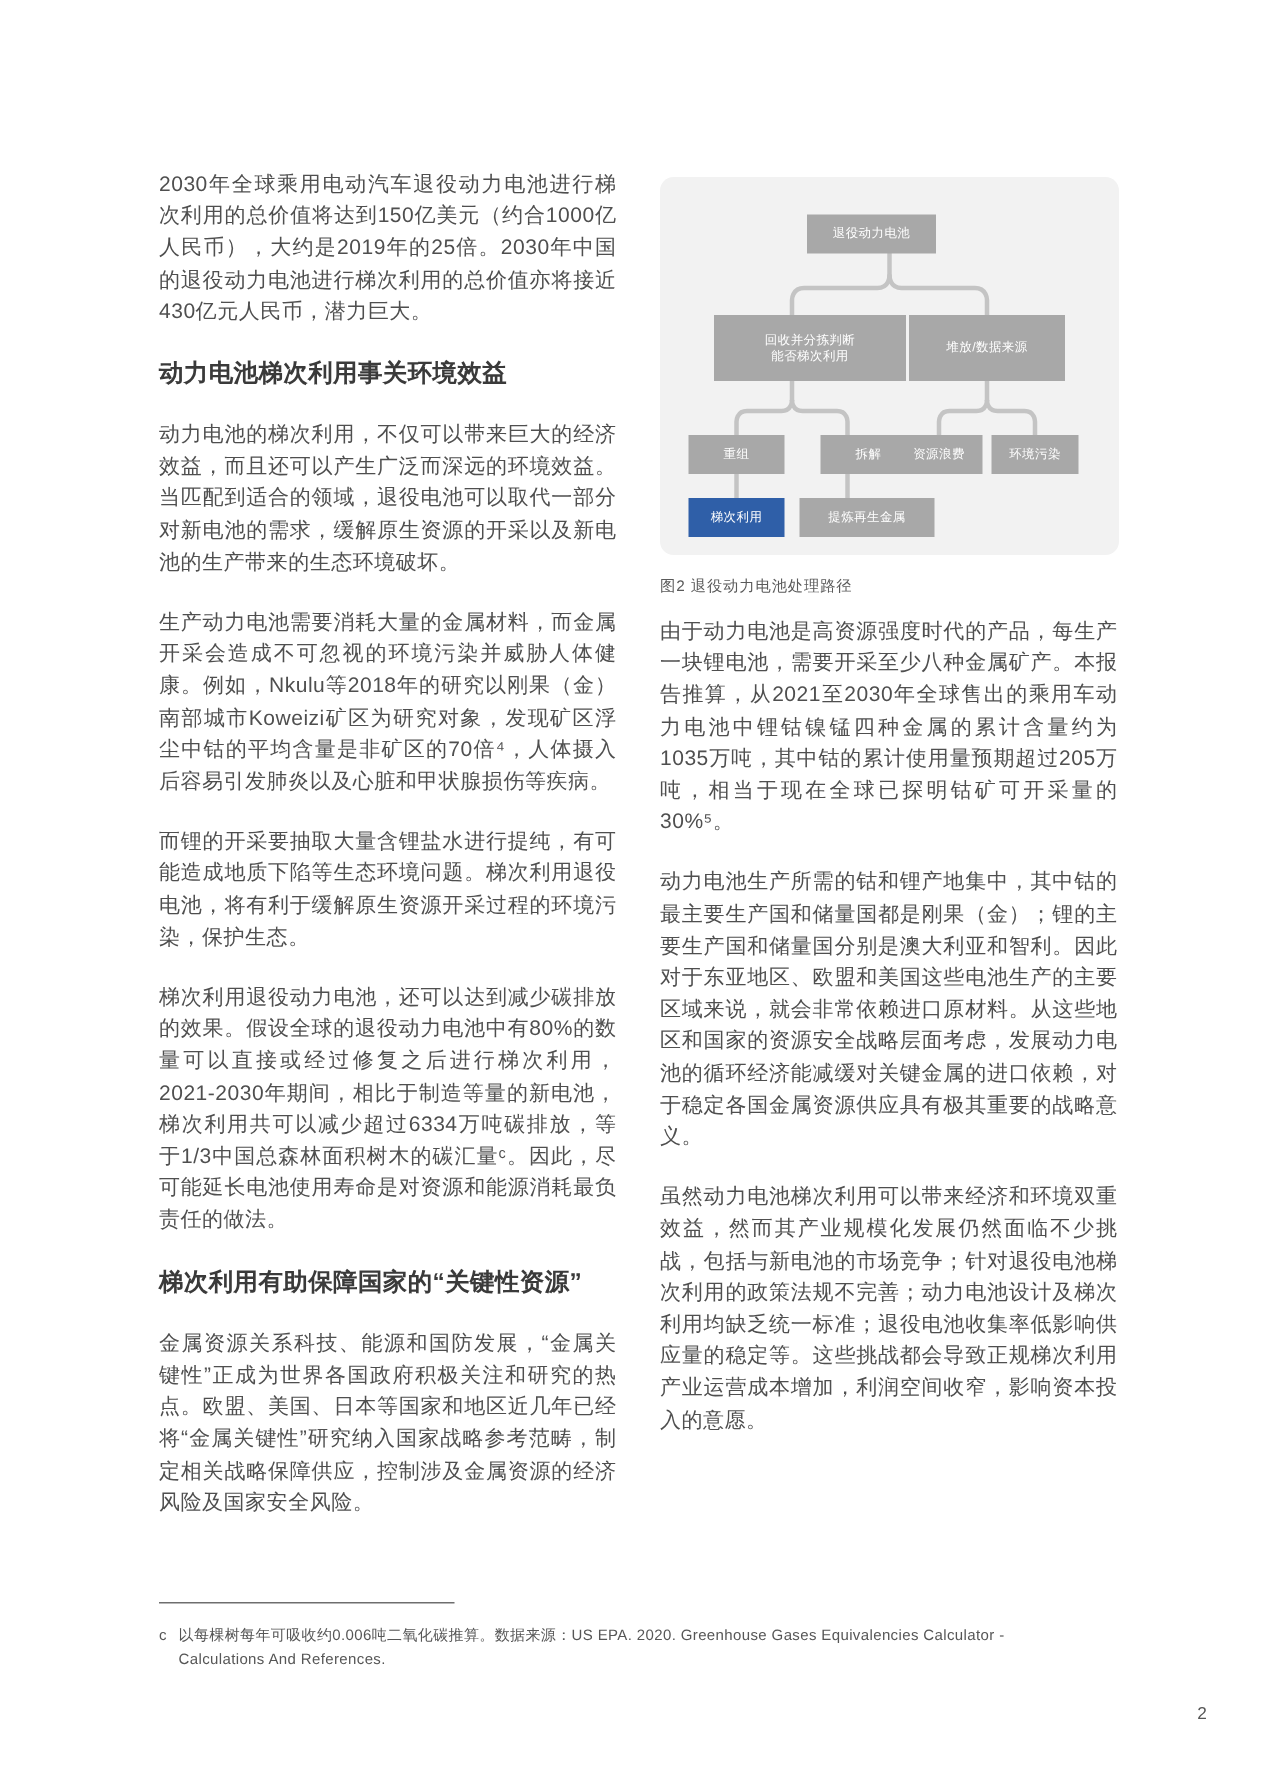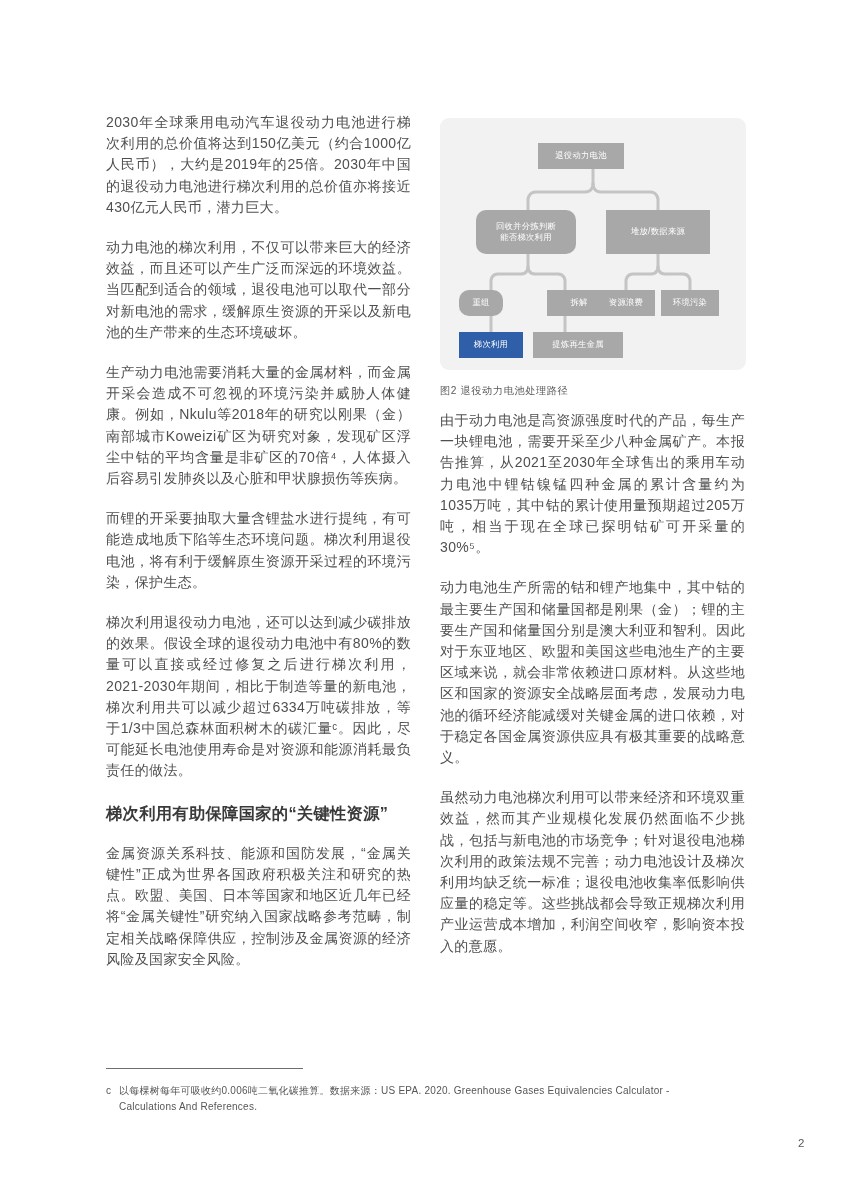--- a/index.html
+++ b/index.html
@@ -137,20 +137,21 @@
     letter-spacing: 0.5px;
   }
 </style>
 </head>
 <body>
 
 <div class="page">
 
   <div class="col col-left">
     <p class="para">2030年全球乘用电动汽车退役动力电池进行梯次利用的总价值将达到150亿美元（约合1000亿人民币），大约是2019年的25倍。2030年中国的退役动力电池进行梯次利用的总价值亦将接近430亿元人民币，潜力巨大。</p>
+    <h2 class="heading">动力电池梯次利用事关环境效益</h2>
     <p class="para">动力电池的梯次利用，不仅可以带来巨大的经济效益，而且还可以产生广泛而深远的环境效益。当匹配到适合的领域，退役电池可以取代一部分对新电池的需求，缓解原生资源的开采以及新电池的生产带来的生态环境破坏。</p>
     <p class="para">生产动力电池需要消耗大量的金属材料，而金属开采会造成不可忽视的环境污染并威胁人体健康。例如，Nkulu等2018年的研究以刚果（金）南部城市Koweizi矿区为研究对象，发现矿区浮尘中钴的平均含量是非矿区的70倍⁴，人体摄入后容易引发肺炎以及心脏和甲状腺损伤等疾病。</p>
     <p class="para">而锂的开采要抽取大量含锂盐水进行提纯，有可能造成地质下陷等生态环境问题。梯次利用退役电池，将有利于缓解原生资源开采过程的环境污染，保护生态。</p>
     <p class="para">梯次利用退役动力电池，还可以达到减少碳排放的效果。假设全球的退役动力电池中有80%的数量可以直接或经过修复之后进行梯次利用，2021-2030年期间，相比于制造等量的新电池，梯次利用共可以减少超过6334万吨碳排放，等于1/3中国总森林面积树木的碳汇量ᶜ。因此，尽可能延长电池使用寿命是对资源和能源消耗最负责任的做法。</p>
     <h2 class="heading gap-top">梯次利用有助保障国家的“关键性资源”</h2>
     <p class="para">金属资源关系科技、能源和国防发展，“金属关键性”正成为世界各国政府积极关注和研究的热点。欧盟、美国、日本等国家和地区近几年已经将“金属关键性”研究纳入国家战略参考范畴，制定相关战略保障供应，控制涉及金属资源的经济风险及国家安全风险。</p>
   </div>
 
   <div class="figure-wrap">
     <div class="diagram">
@@ -171,28 +172,28 @@
           <path d="M218 149 C218 149 218 156 225 156 L243 156 C250 156 250 163 250 163 L250 172"></path>
 
           <path d="M51 197 L51 214"></path>
 
           <path d="M125 197 L125 214"></path>
         </g>
       </svg>
 
       <div class="node" style="left:98px; top:25px; width:86px; height:26px;">退役动力电池</div>
 
-      <div class="node" style="left:36px; top:92px; width:100px; height:44px;border-radius:10px;">
+      <div class="node" style="left:36px; top:92px; width:128px; height:44px;">
         <span style="white-space:pre-line;">回收并分拣判断
 能否梯次利用</span>
       </div>
 
       <div class="node" style="left:166px; top:92px; width:104px; height:44px;">堆放/数据来源</div>
 
-      <div class="node" style="left:19px; top:172px; width:44px; height:26px;border-radius:10px;">重组</div>
+      <div class="node" style="left:19px; top:172px; width:64px; height:26px;">重组</div>
 
       <div class="node" style="left:107px; top:172px; width:64px; height:26px;">拆解</div>
 
       <div class="node" style="left:157px; top:172px; width:58px; height:26px;">资源浪费</div>
 
       <div class="node" style="left:221px; top:172px; width:58px; height:26px;">环境污染</div>
 
       <div class="node blue" style="left:19px; top:214px; width:64px; height:26px;">梯次利用</div>
 
       <div class="node" style="left:93px; top:214px; width:90px; height:26px;">提炼再生金属</div>

